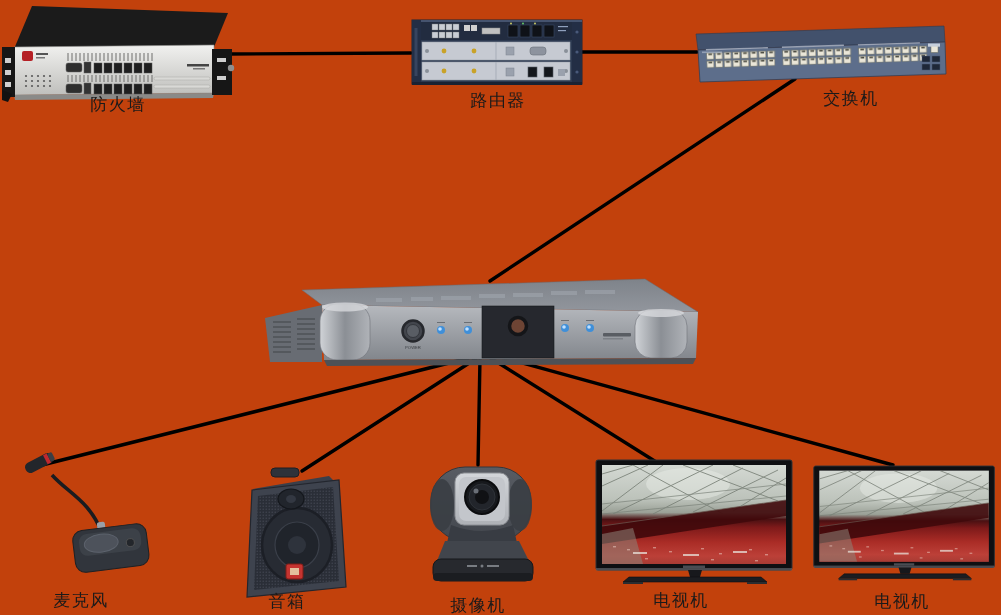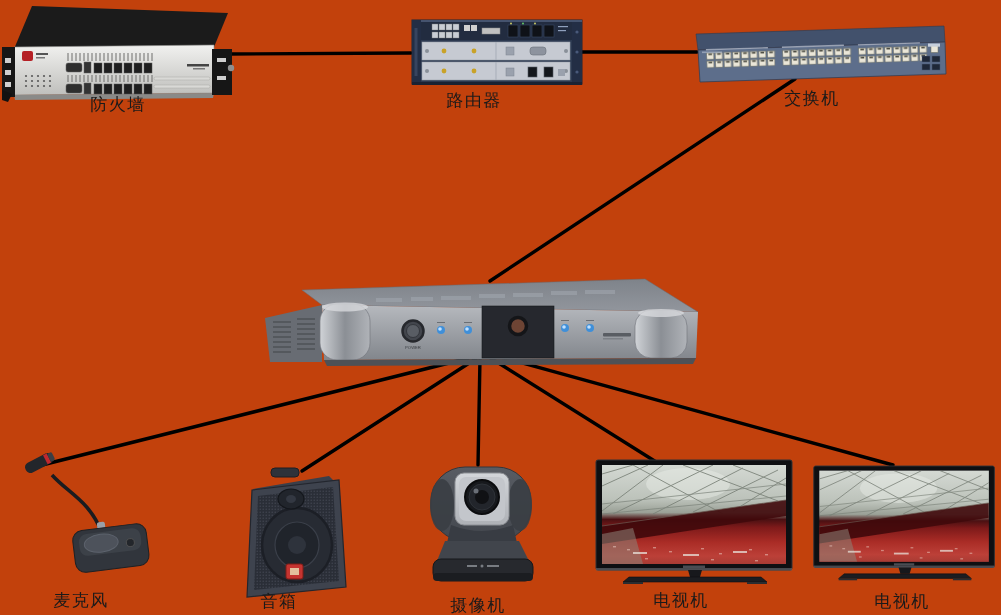--- a/index.html
+++ b/index.html
@@ -442,21 +442,21 @@
     <rect x="3" y="112" width="196" height="2.5" fill="#55585e" opacity="0.8"></rect>
     <g>
       <polygon points="95,114 109,114 107,121 97,121" fill="#17181c"></polygon>
       <polygon points="36,121 168,121 174,126 30,126" fill="#1c1d21" stroke="#0d0e10" stroke-width="0.6"></polygon>
       <rect x="30" y="126" width="20" height="2" fill="#2a2c30"></rect>
         <rect x="154" y="126" width="20" height="2" fill="#2a2c30"></rect>
     </g>
   </svg>
 
   <span class="lbl" style="left:118px;top:93px">防火墙</span>
-  <span class="lbl" style="left:474px;top:89px">路由器</span>
-  <span class="lbl" style="left:812px;top:87px">交换机</span>
+  <span class="lbl" style="left:498px;top:89px">路由器</span>
+  <span class="lbl" style="left:851px;top:87px">交换机</span>
   <span class="lbl" style="left:81px;top:589px">麦克风</span>
-  <span class="lbl" style="left:279px;top:590px">音箱</span>
+  <span class="lbl" style="left:287px;top:590px">音箱</span>
   <span class="lbl" style="left:478px;top:594px">摄像机</span>
   <span class="lbl" style="left:681px;top:589px">电视机</span>
   <span class="lbl" style="left:902px;top:590px">电视机</span>
 
 </div>
 
 </body></html>

